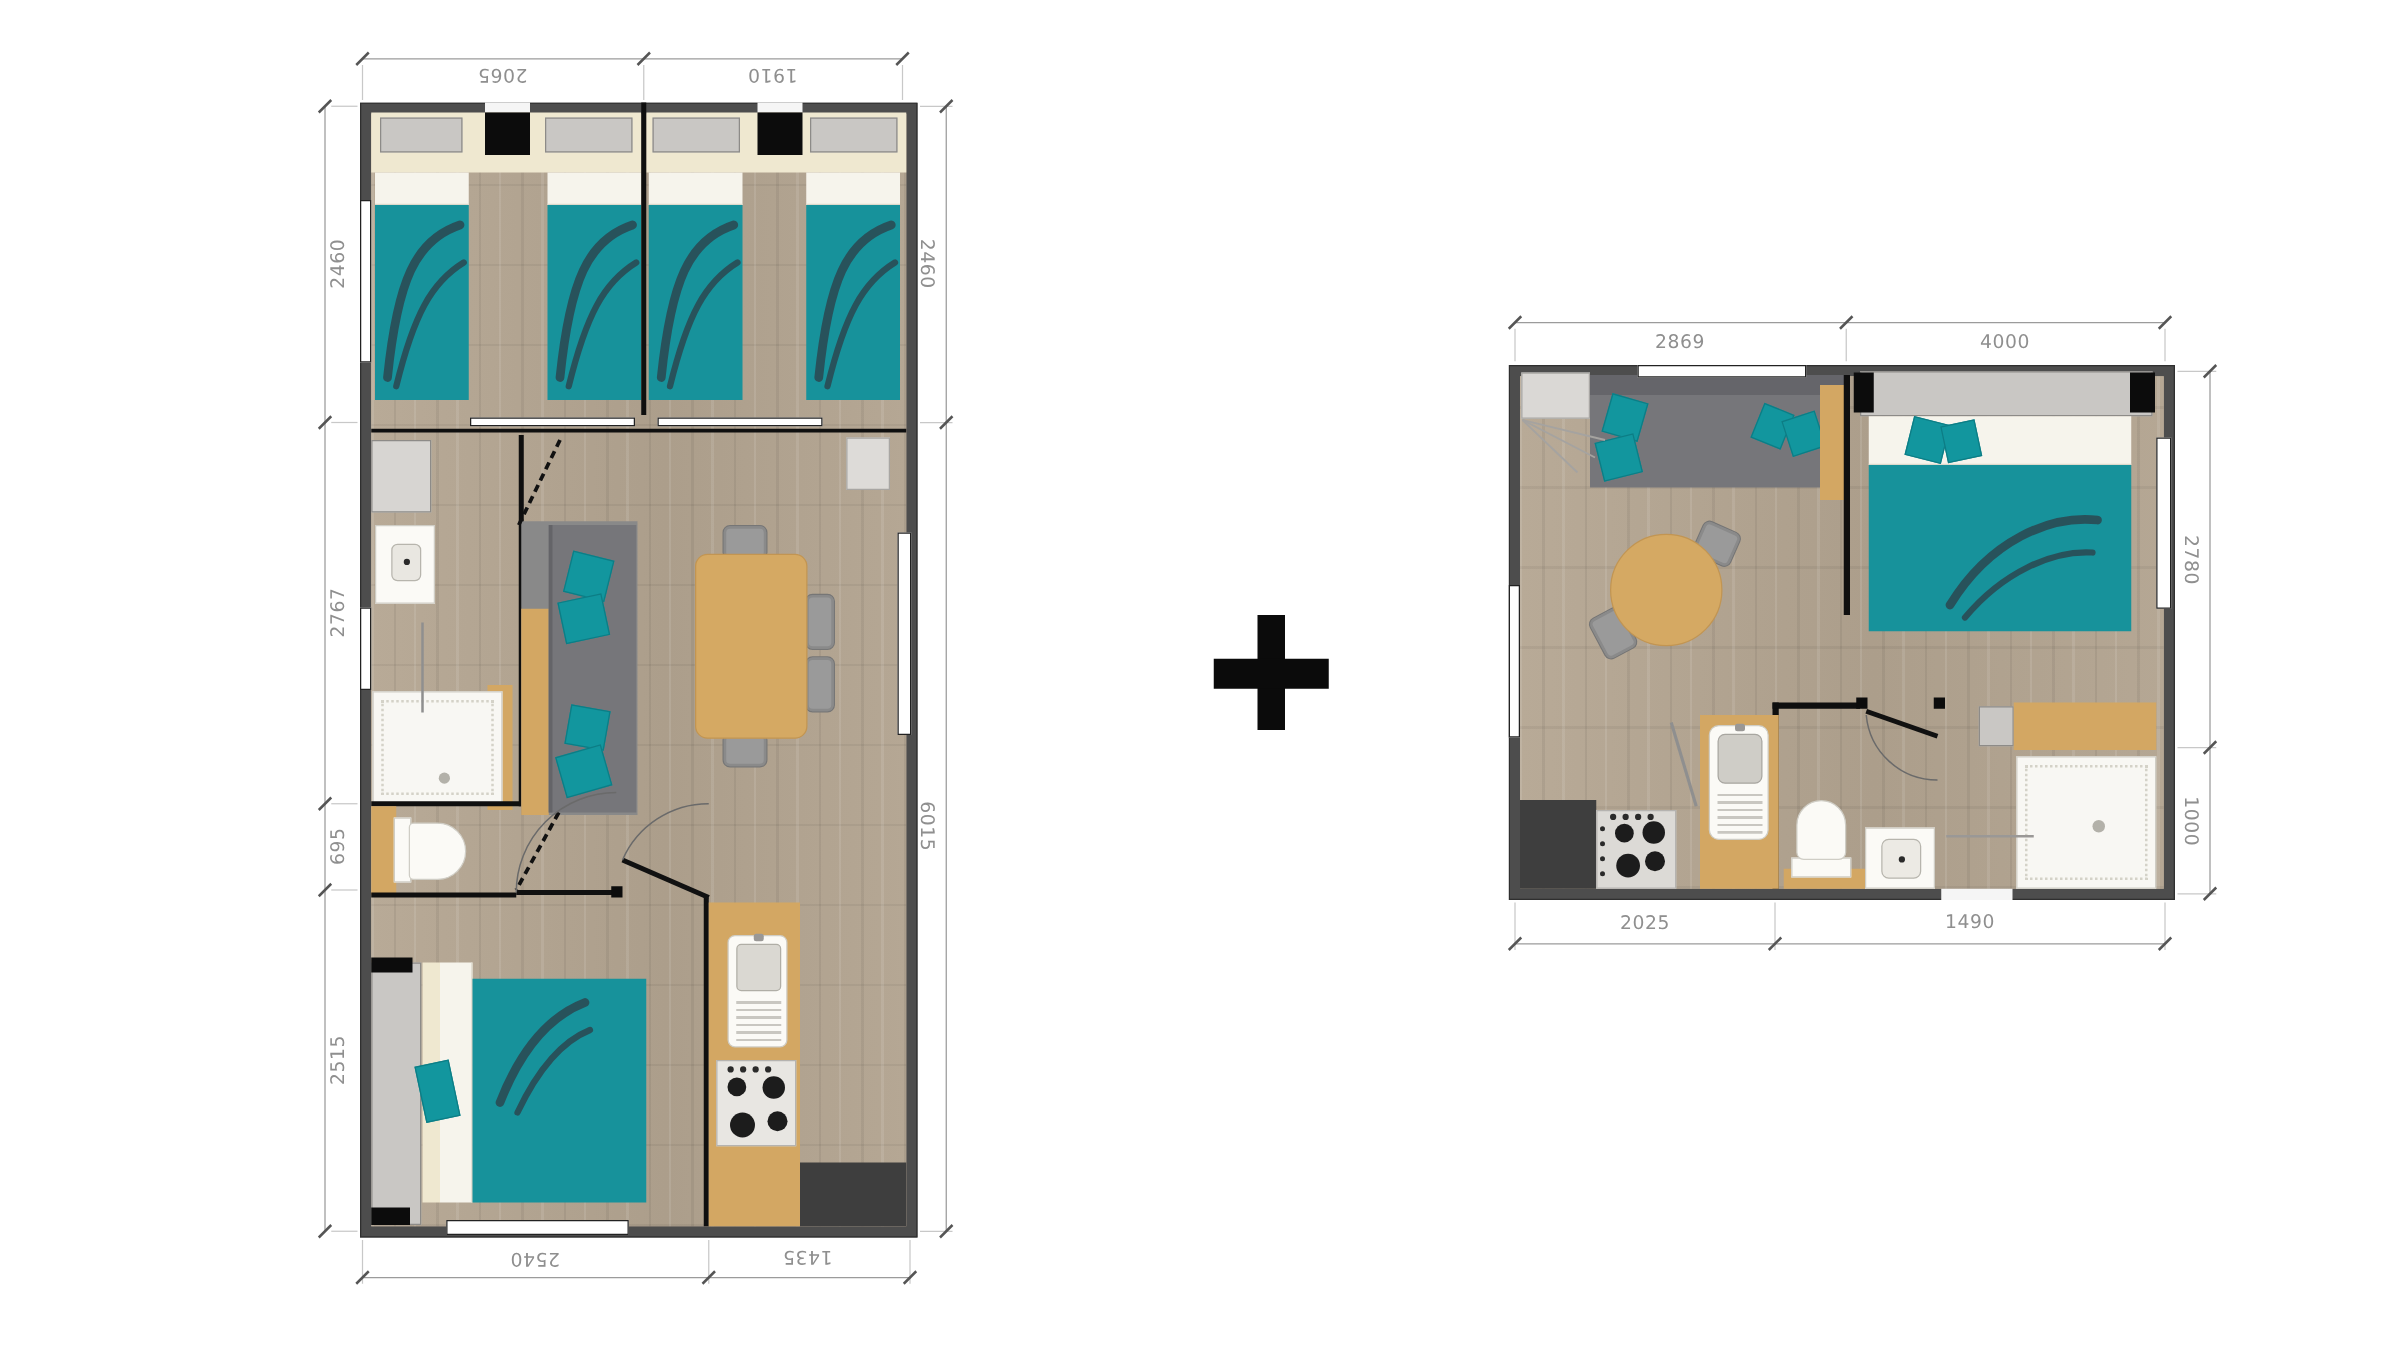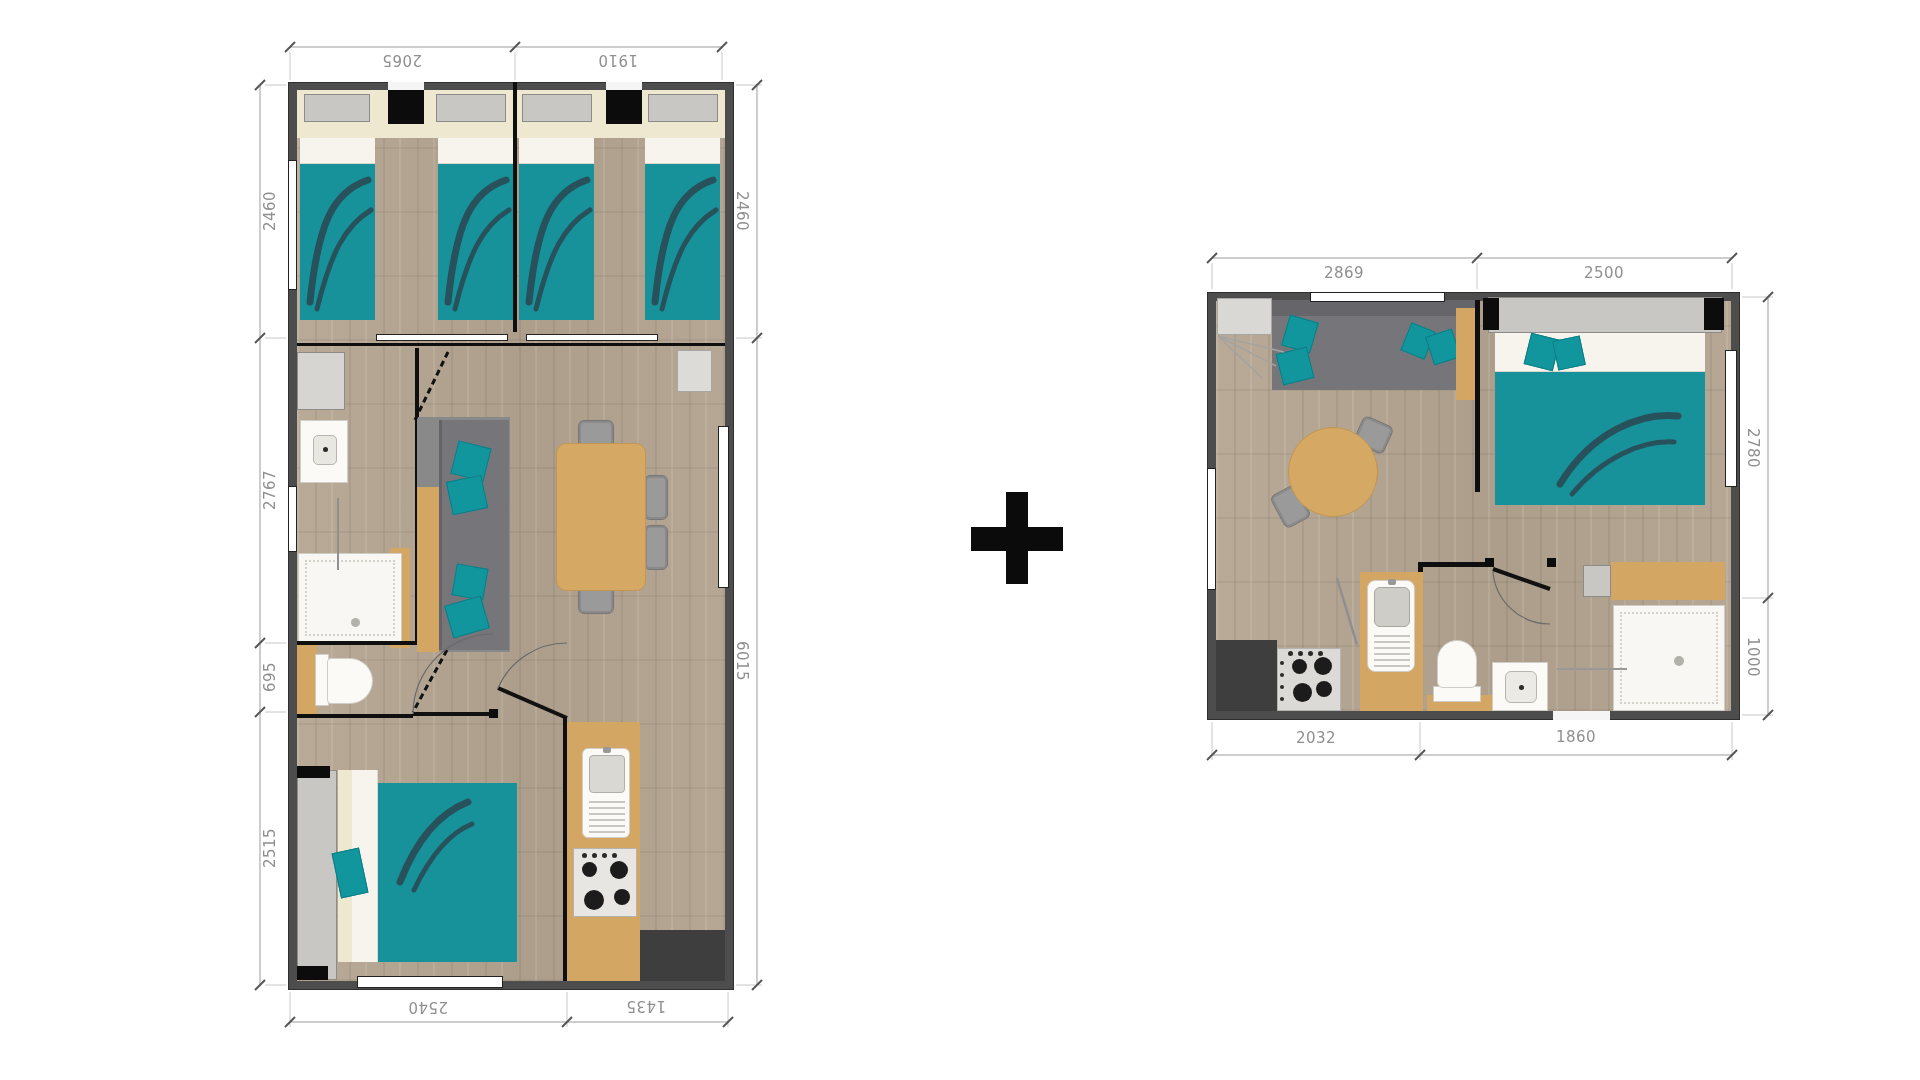--- a/index.html
+++ b/index.html
@@ -320,19 +320,19 @@
   <div class="dim rm90" style="left:270px;top:211px;">2460</div>
   <div class="dim rm90" style="left:270px;top:490px;">2767</div>
   <div class="dim rm90" style="left:270px;top:677px;">695</div>
   <div class="dim rm90" style="left:270px;top:848px;">2515</div>
   <div class="dim r90" style="left:742px;top:211px;">2460</div>
   <div class="dim r90" style="left:742px;top:661px;">6015</div>
   <div class="dim r180" style="left:428px;top:1007px;">2540</div>
   <div class="dim r180" style="left:646px;top:1006px;">1435</div>
 
   <div class="dim" style="left:1344px;top:273px;">2869</div>
-  <div class="dim" style="left:1604px;top:273px;">2500</div>
+  <div class="dim" style="left:1604px;top:273px;">4000</div>
   <div class="dim r90" style="left:1753px;top:448px;">2780</div>
   <div class="dim r90" style="left:1753px;top:657px;">1000</div>
-  <div class="dim" style="left:1316px;top:738px;">2032</div>
-  <div class="dim" style="left:1576px;top:737px;">1860</div>
+  <div class="dim" style="left:1316px;top:738px;">2025</div>
+  <div class="dim" style="left:1576px;top:737px;">1490</div>
 
 </div>
 
 </body></html>

